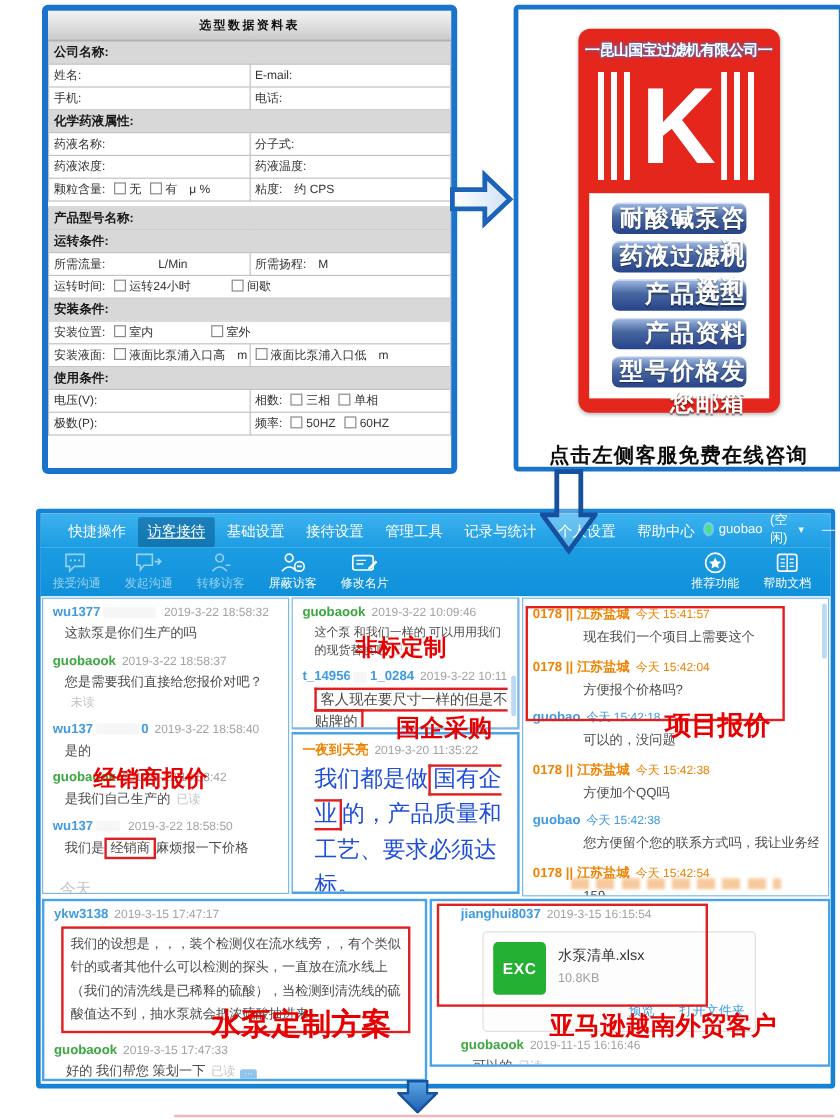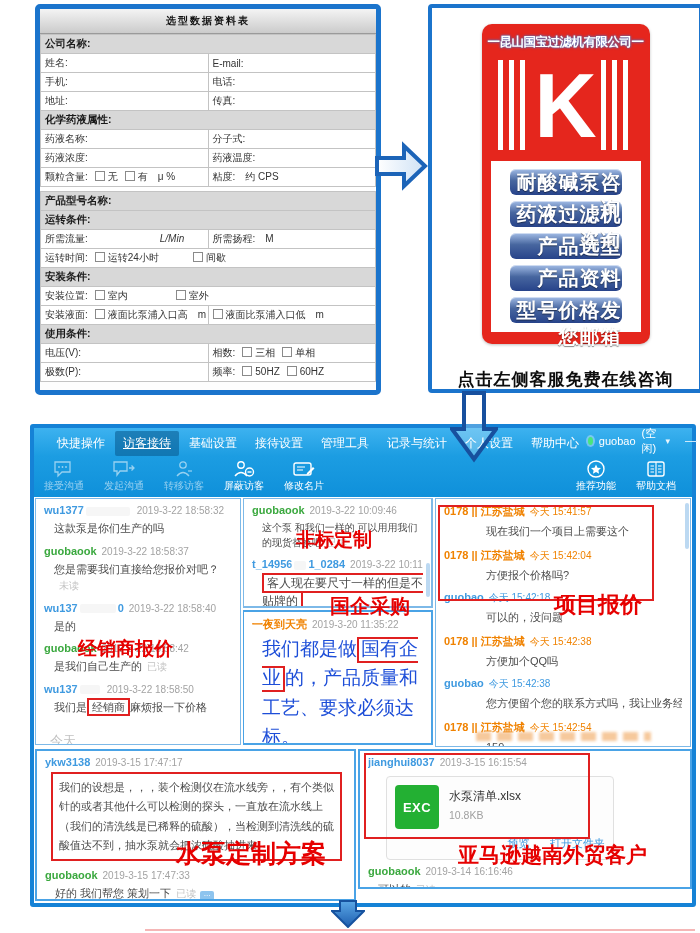--- a/index.html
+++ b/index.html
@@ -63,21 +63,21 @@
   .tools-right .tool{margin-right:6px;margin-left:14px;}
 
   .content{position:absolute;left:0;top:69px;right:0;bottom:0;background:#fff;overflow:hidden;}
 
   .panel{position:absolute;background:#fff;border:1px solid #7db9e8;box-sizing:border-box;overflow:hidden;}
   .p-left{left:1px;top:1px;width:206px;height:247px;}
   .p-midtop{left:209px;top:1px;width:190px;height:110px;border-width:1px 2px 2px 1px;}
   .p-midbot{left:209px;top:113px;width:190px;height:135px;border-width:2px 2px 2px 1px;border-color:#4aa3e6;}
   .p-right{left:401px;top:1px;width:256px;height:249px;}
   .p-botleft{left:1px;top:252px;width:321px;height:152px;border-width:2px;border-color:#4aa3e6;}
-  .p-botright{left:324px;top:252px;width:334px;height:140px;border-width:2px;border-color:#4aa3e6;}
+  .p-botright{left:324px;top:252px;width:334px;height:140px;border-width:2px;border-color:#4aa3e6;padding-left:16px;}
 
   .msg{padding:5px 8px 0;}
   .mhead{font-size:11px;font-weight:bold;white-space:nowrap;overflow:hidden;}
   .s-v{color:#3f9ae0;} .s-a{color:#3aa83e;} .s-o{color:#f08200;} .s-b{color:#3f9ae0;}
   .mtime{color:#a3a3a3;font-weight:normal;font-size:10px;margin-left:5px;}
   .mtime.t-o{color:#f08200;} .mtime.t-b{color:#3f9ae0;}
   .mbody{font-size:11px;color:#4a4a4a;padding:4px 0 3px 10px;line-height:1.5;}
   .p-right .mbody{padding-left:42px;}
   .clip{white-space:nowrap;overflow:hidden;}
   .read{color:#c3c3c3;font-size:10px;margin-left:5px;}
@@ -126,24 +126,20 @@
           </tr>
       <tr>
         <td>姓名:</td>
         <td>E-mail:</td>
       </tr>
       <tr>
         <td>手机:</td>
         <td>电话:</td>
       </tr>
       <tr>
-        <td>地址:</td>
-        <td>传真:</td>
-      </tr>
-      <tr>
             <td class="sec" colspan="2">化学药液属性:</td>
           </tr>
       <tr>
         <td>药液名称:</td>
         <td>分子式:</td>
       </tr>
       <tr>
         <td>药液浓度:</td>
         <td>药液温度:</td>
       </tr>
@@ -156,21 +152,21 @@
       <tr>
             <td class="gap" colspan="2"></td>
           </tr>
       <tr>
             <td class="sec" colspan="2">产品型号名称:</td>
           </tr>
       <tr>
             <td class="sec" colspan="2">运转条件:</td>
           </tr>
       <tr>
-        <td><span>所需流量:</span><span class="unit" style="margin-left:72px;font-style:italic;">L/Min</span></td>
+        <td><span>所需流量:</span><span class="unit" style="margin-left:44px;">L/Min</span></td>
         <td><span>所需扬程:</span><span class="unit">M</span></td>
       </tr>
       <tr>
         <td colspan="2">
           <span>运转时间:</span><span class="cb"></span><span>运转24小时</span><span class="cb" style="margin-left:34px;"></span><span>间歇</span>
         </td>
       </tr>
       <tr>
             <td class="sec" colspan="2">安装条件:</td>
           </tr>
@@ -420,21 +416,21 @@
               <div class="fc-name">水泵清单.xlsx</div>
               <div class="fc-size">10.8KB</div>
             </div>
           </div>
           <div class="fc-links">
             <span>预览</span>
             <span>打开文件夹</span>
           </div>
         </div>
         <div class="msg">
-          <div class="mhead"><span class="s-a">guobaook</span><span class="mtime">2019-3-14 16:16:46</span></div>
+          <div class="mhead"><span class="s-a">guobaook</span><span class="mtime">2019-11-15 16:16:46</span></div>
           <div class="mbody" style="padding-bottom:0;"><span>可以的</span><span class="read">已读</span></div>
 
         </div>
       </div>
 
       <div class="redframe" style="left:404px;top:8px;width:212px;height:92px;"></div>
       <div class="redframe" style="left:330px;top:256px;width:222px;height:82px;"></div>
 
       <div class="annotation" style="left:262px;top:30px;font-size:19px;">非标定制</div>
       <div class="annotation" style="left:296px;top:96px;font-size:20px;">国企采购</div>

